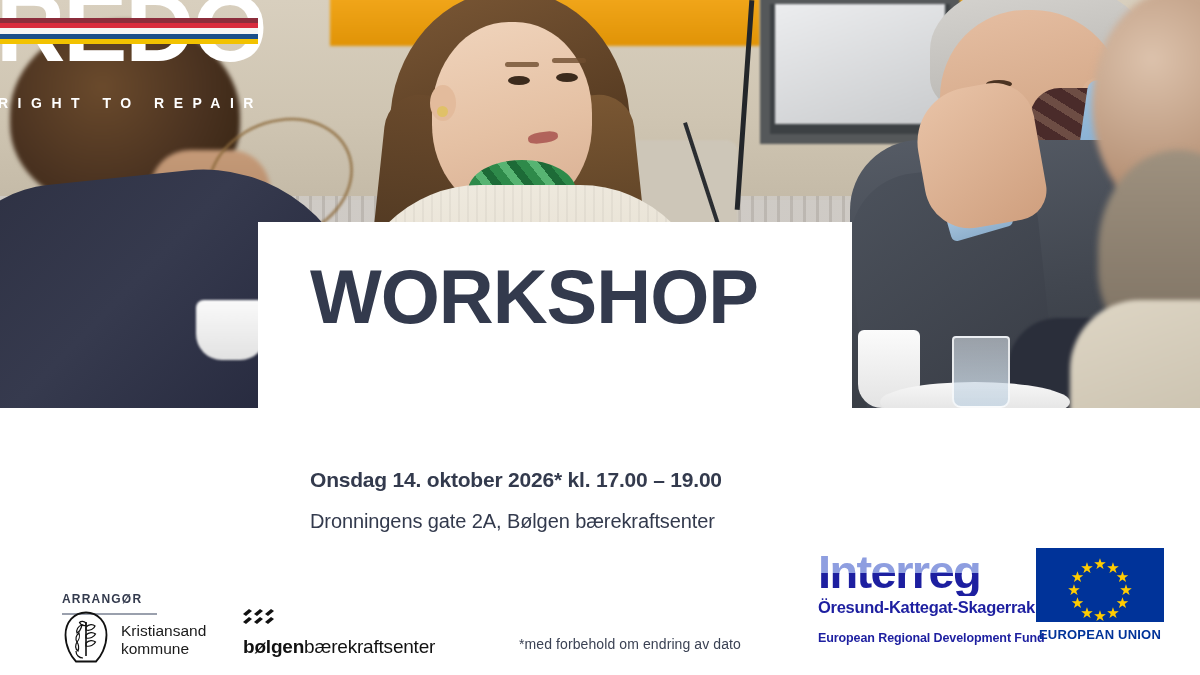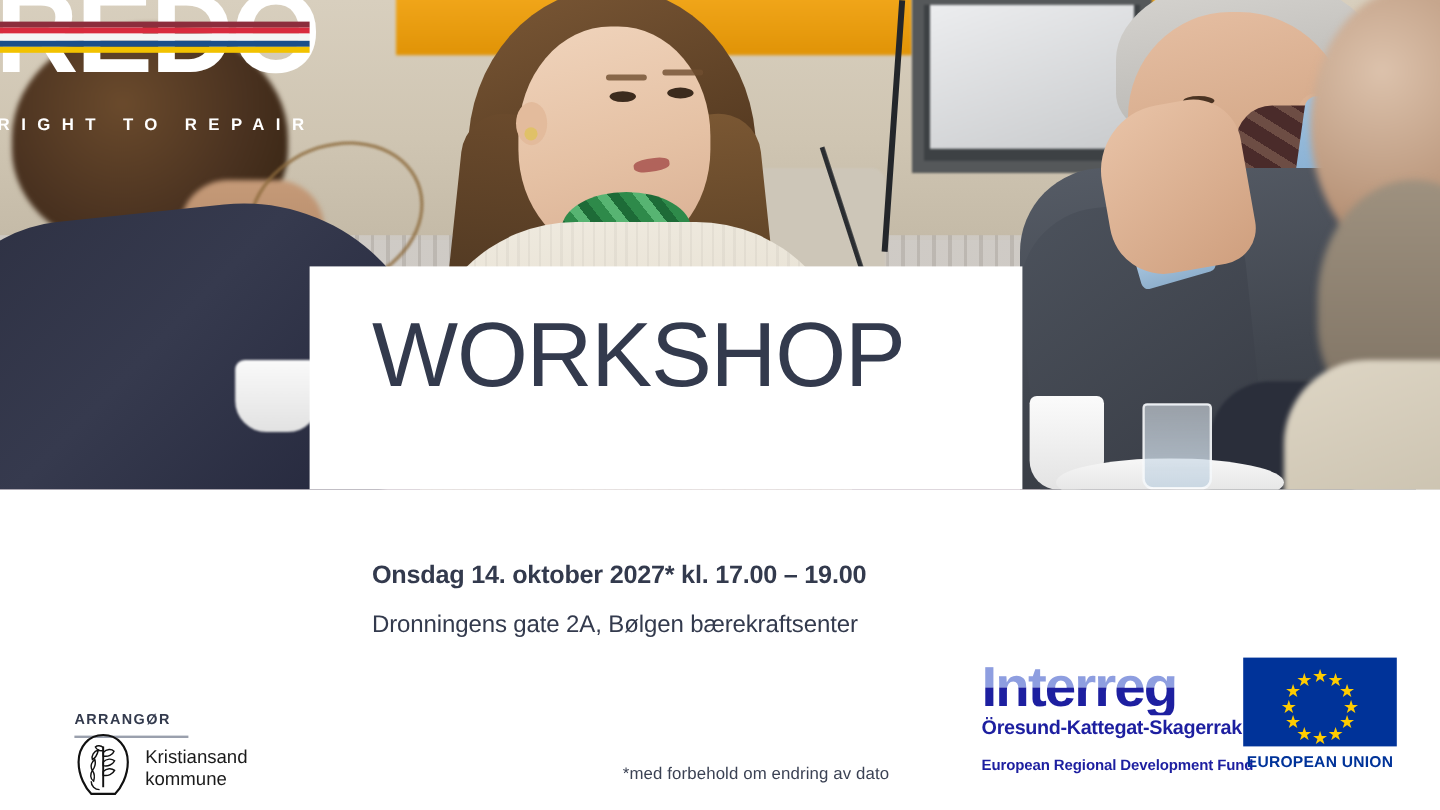--- a/index.html
+++ b/index.html
@@ -269,21 +269,21 @@
     width: 594px; height: 186px;
     background: #ffffff; z-index: 8;
     padding: 30px 0 0 52px;
   }
   .kicker {
     font-size: 30px; font-weight: 700; color: #333a4d;
     letter-spacing: -.3px; line-height: 1.1;
   }
   .headline {
     margin-top: 6px;
-    font-size: 76px; font-weight: 400; color: #333a4d;
+    font-size: 76px; font-weight: 700; color: #333a4d;
     letter-spacing: -1px; line-height: 1.02;
   }
 
   
   .lower { position: absolute; left: 0; top: 408px; width: 1200px; height: 267px; background: #fff; }
 
   .event-info { position: absolute; left: 310px; top: 58px; }
   .event-date {
     font-size: 21px; font-weight: 700; color: #333a4d; letter-spacing: -.2px;
     line-height: 1.35;
@@ -432,21 +432,21 @@
     </div>
 
     <div class="title-card">
       <div class="headline">WORKSHOP</div>
     </div>
   </div>
 
   <div class="lower">
 
     <div class="event-info">
-      <div class="event-date">Onsdag 14. oktober 2027* kl. 17.00 – 19.00</div>
+      <div class="event-date">Onsdag 14. oktober 2026* kl. 17.00 – 19.00</div>
       <div class="event-place">Dronningens gate 2A, Bølgen bærekraftsenter</div>
     </div>
 
     <div class="footnote">*med forbehold om endring av dato</div>
 
     <div class="organiser">
       <div class="organiser-label">ARRANGØR</div>
       <div class="organiser-rule"></div>
     </div>
 
@@ -464,20 +464,35 @@
           <path d="M15 31c-2 3-2 7 1 9 1-3 1-6-1-9z" fill="none" stroke="#111" stroke-width="1.2"></path>
           <path d="M14 40c0 4 3 7 7 7" fill="none" stroke="#111" stroke-width="1.2"></path>
         </svg>
       </span>
       <span class="kk-text">
         <span>Kristiansand</span><br>
         <span>kommune</span>
       </span>
     </div>
 
+    <div class="bolgen" style="position:absolute;left:243px;top:200px;">
+      <div class="bolgen-wave">
+        <svg width="42" height="20" viewBox="0 0 42 20">
+          <g fill="#111">
+            <polygon points="0,6 6,1 9,3 3,8"></polygon>
+            <polygon points="11,6 17,1 20,3 14,8"></polygon>
+            <polygon points="22,6 28,1 31,3 25,8"></polygon>
+            <polygon points="0,14 6,9 9,11 3,16"></polygon>
+            <polygon points="11,14 17,9 20,11 14,16"></polygon>
+            <polygon points="22,14 28,9 31,11 25,16"></polygon>
+          </g>
+        </svg>
+      </div>
+      <div class="bolgen-text"><b>bølgen</b><span>bærekraftsenter</span></div>
+    </div>
 
     <div class="interreg" style="position:absolute;left:818px;top:140px;">
       <div class="interreg-word">
         <div class="txt top">Interreg</div>
         <div class="txt bot">Interreg</div>
       </div>
       <div class="interreg-sub1">Öresund-Kattegat-Skagerrak</div>
       <div class="interreg-sub2">European Regional Development Fund</div>
     </div>
 

